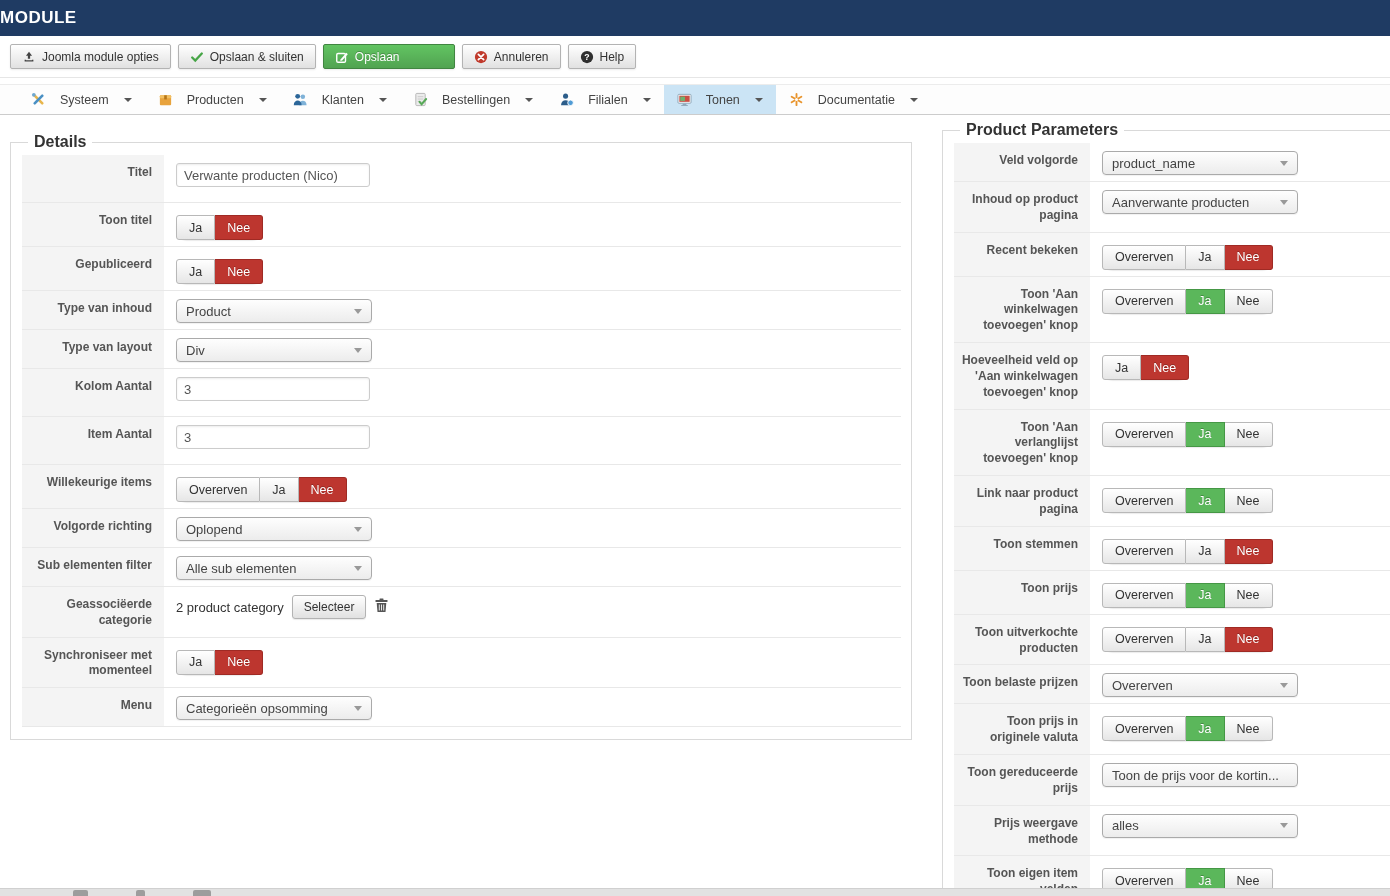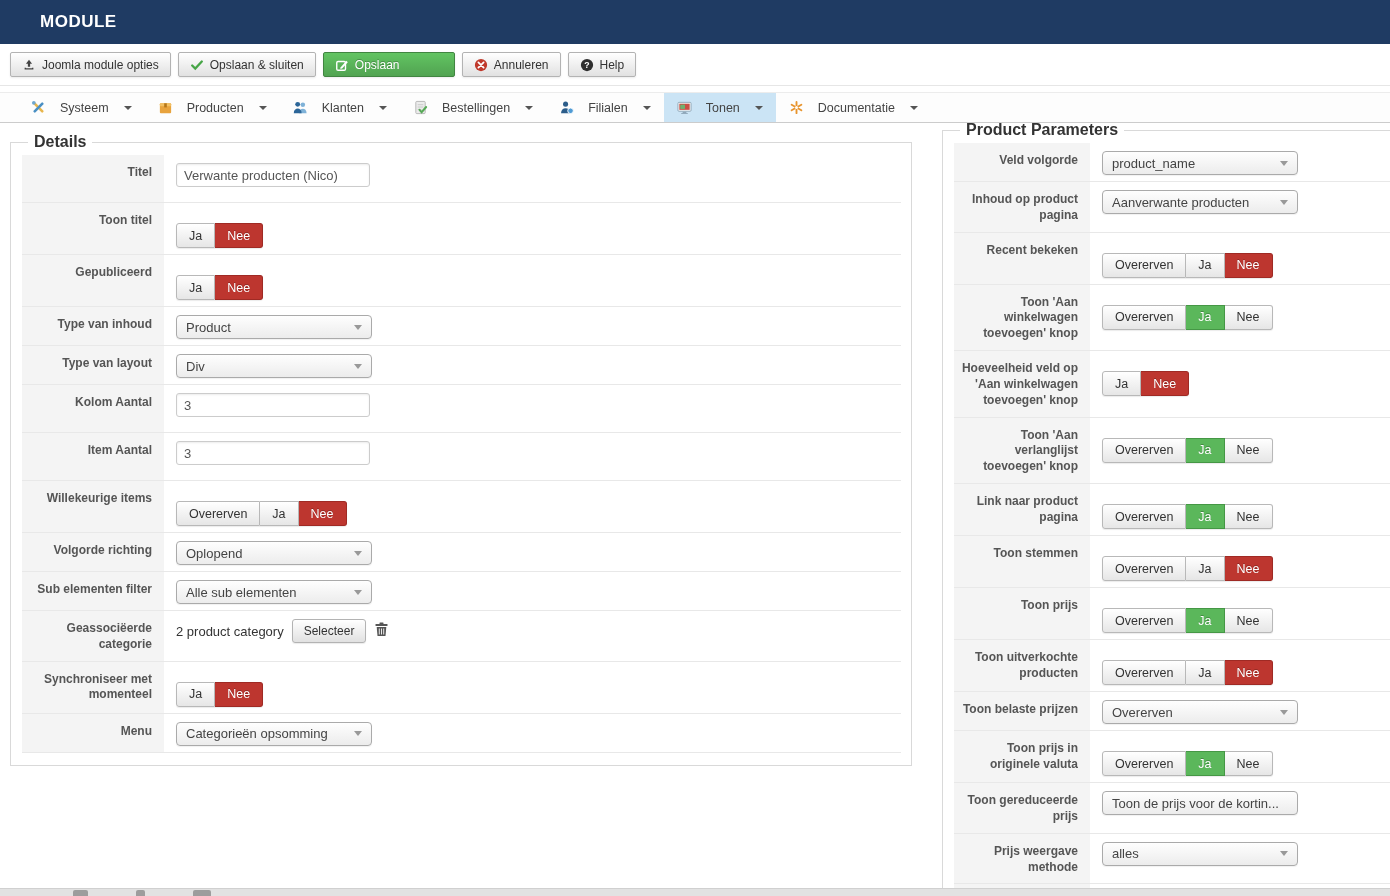--- a/index.html
+++ b/index.html
@@ -1,21 +1,21 @@
 <!DOCTYPE html>
 <html><head>
 <meta charset="utf-8">
 <style>
   * { margin:0; padding:0; box-sizing:border-box; }
   html,body { width:1390px; height:896px; overflow:hidden; background:#fff;
     font-family:"Liberation Sans", sans-serif; position:relative; }
 
   
-  .titlebar { height:44px; background:#1f3b63; color:#fff; display:flex; align-items:center;
-    padding-left:40px; font-size:17px; font-weight:bold; letter-spacing:.5px; }
+  .titlebar { height:36px; background:#1f3b63; color:#fff; display:flex; align-items:center;
+    font-size:17px; font-weight:bold; letter-spacing:.5px; }
 
   
   .toolbar { height:42px; padding:8px 0 0 10px; border-bottom:1px solid #e6e6e6; background:#fff; }
   .btn-toolbar { display:inline-flex; align-items:center; gap:6px; padding:4px 11px; height:25px;
     border:1px solid #b3b3b3; border-radius:2px; background:linear-gradient(#ffffff,#e1e1e1);
     font-size:12px; color:#333; margin-right:7px; cursor:pointer; box-shadow:0 1px 2px rgba(0,0,0,.08); vertical-align:top;}
   .btn-toolbar.btn-success { background:linear-gradient(#62c462,#51a351); border-color:#418541;
     color:#fff; width:132px; text-shadow:0 -1px 0 rgba(0,0,0,.25); }
   .btn-toolbar svg { display:block; }
 
@@ -51,21 +51,21 @@
     font-size:13px; color:#555; box-shadow:inset 0 1px 2px rgba(0,0,0,.08);
     font-family:"Liberation Sans", sans-serif; margin-top:2px; }
 
   .select { width:196px; height:24px; border:1px solid #aaa; border-radius:4px;
     background:linear-gradient(#fefefe,#ececec); display:flex; align-items:center;
     justify-content:space-between; padding:0 9px; font-size:13px; color:#444; cursor:pointer;
     box-shadow:0 1px 1px rgba(0,0,0,.06); margin-top:2px; white-space:nowrap; overflow:hidden;gap:18px; }
   .select-arrow { width:0; height:0; border-top:5px solid #999; border-left:4px solid transparent;
     border-right:4px solid transparent; flex:none; margin-left:6px; }
 
-  .btn-group { display:inline-flex; border-radius:3px; box-shadow:0 1px 1px rgba(0,0,0,.08); margin-top:14px;justify-content:center; }
+  .btn-group { display:inline-flex; border-radius:10px; box-shadow:0 1px 1px rgba(0,0,0,.08); margin-top:6px;justify-content:center; }
   .tbtn { padding:0 12px; height:25px; display:flex; align-items:center; font-size:12.5px;
     border:1px solid #b8b8b8; border-left-width:0; background:linear-gradient(#ffffff,#e6e6e6);
     color:#333; cursor:pointer; }
   .tbtn:first-child { border-left-width:1px; border-radius:3px 0 0 3px; }
   .tbtn:last-child { border-radius:0 3px 3px 0; }
   .tbtn.sel-red   { background:#bd362f; border-color:#9f2a24; color:#fff; text-shadow:0 -1px 0 rgba(0,0,0,.25); }
   .tbtn.sel-green { background:#5bb75b; border-color:#459745; color:#fff; text-shadow:0 -1px 0 rgba(0,0,0,.25); }
 
   .cat-text { font-size:13px; color:#333; padding-top:7px; white-space:nowrap; }
   .small-btn { padding:4px 11px; font-size:12px; border:1px solid #b3b3b3; border-radius:3px;

